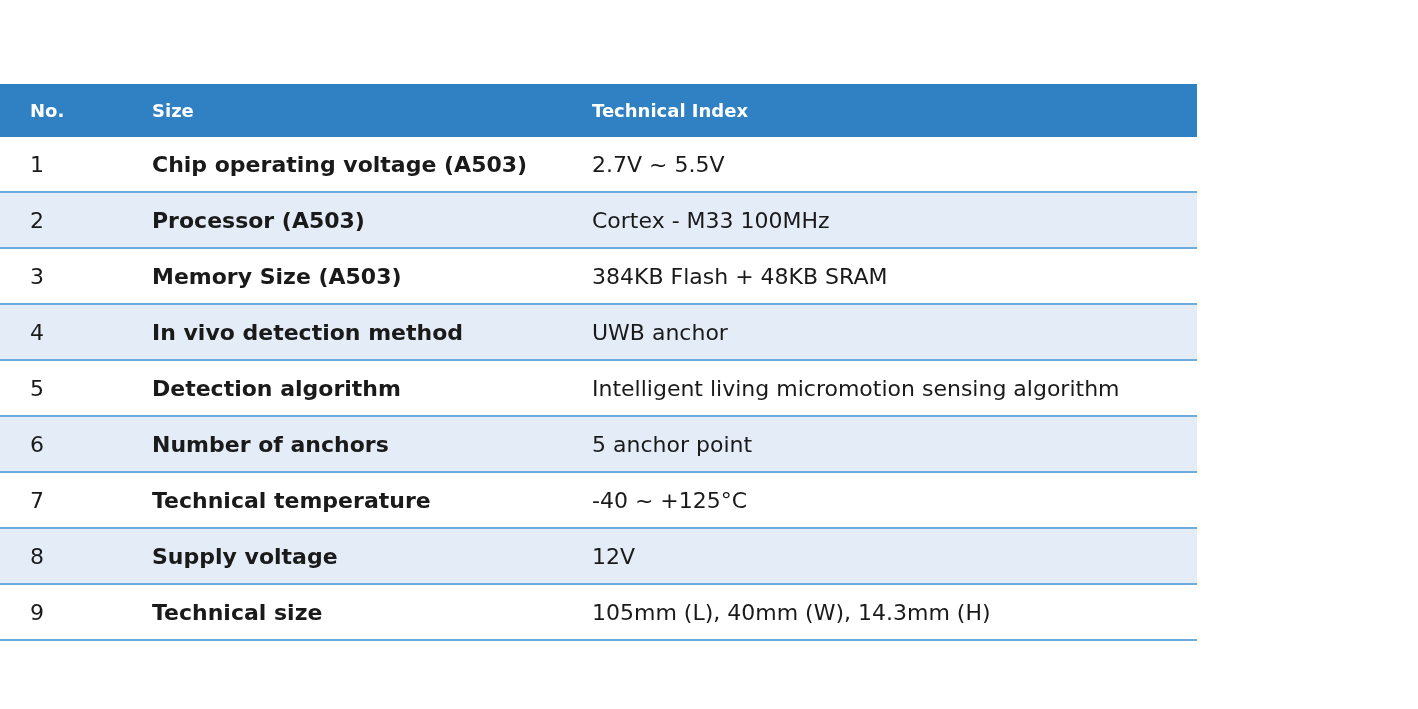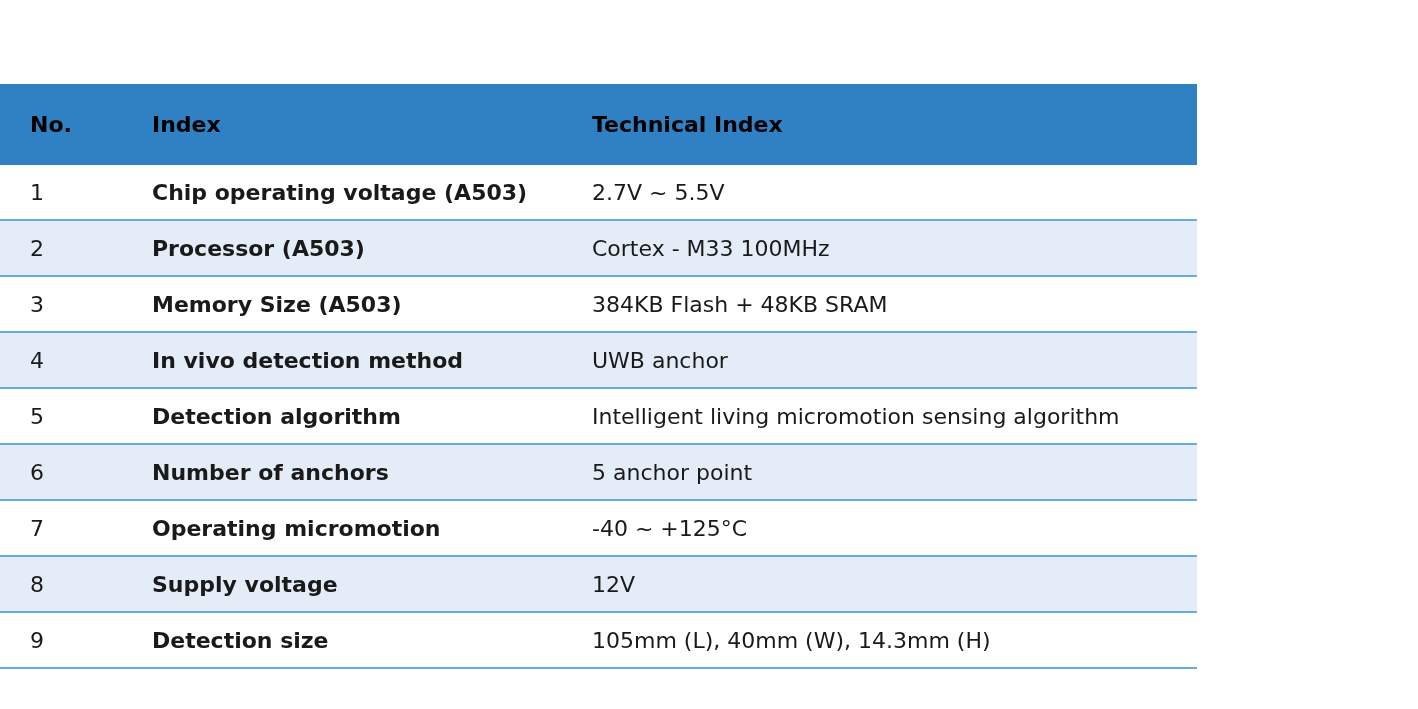--- a/index.html
+++ b/index.html
@@ -29,25 +29,25 @@
 
   table.spec-table col.col-no    { width: 152px; }
   table.spec-table col.col-item  { width: 440px; }
   table.spec-table col.col-index { width: 605px; }
 
   thead tr.header-row {
     background: #2F81C4;
   }
 
   thead th {
-    color: #000000;
-    font-size: 22px;
+    color: #ffffff;
+    font-size: 18px;
     font-weight: bold;
     text-align: left;
-    padding: 16px;
+    padding: 2px;
     height: 49px;
     vertical-align: middle;
     line-height: 49px;
     white-space: nowrap;
   }
 
   thead th.th-no    { padding-left: 30px; }
   thead th.th-item  { padding-left: 0px; }
   thead th.th-index { padding-left: 0px; margin-top: 42px; }
 
@@ -84,21 +84,21 @@
 <div id="spec-table-wrap">
   <table class="spec-table">
     <colgroup>
       <col class="col-no">
       <col class="col-item">
       <col class="col-index">
     </colgroup>
     <thead>
       <tr class="header-row">
         <th class="th-no">No.</th>
-        <th class="th-item">Index</th>
+        <th class="th-item">Size</th>
         <th class="th-index">Technical Index</th>
       </tr>
     </thead>
     <tbody>
       <tr class="data-row row-odd">
         <td class="cell-no">1</td>
         <td class="cell-item">Chip operating voltage (A503)</td>
         <td class="cell-index">2.7V ~ 5.5V</td>
       </tr>
       <tr class="data-row row-even">
@@ -121,28 +121,28 @@
         <td class="cell-item">Detection algorithm</td>
         <td class="cell-index">Intelligent living micromotion sensing algorithm</td>
       </tr>
       <tr class="data-row row-even">
         <td class="cell-no">6</td>
         <td class="cell-item">Number of anchors</td>
         <td class="cell-index">5 anchor point</td>
       </tr>
       <tr class="data-row row-odd">
         <td class="cell-no">7</td>
-        <td class="cell-item">Operating micromotion</td>
+        <td class="cell-item">Technical temperature</td>
         <td class="cell-index">-40 ~ +125°C</td>
       </tr>
       <tr class="data-row row-even">
         <td class="cell-no">8</td>
         <td class="cell-item">Supply voltage</td>
         <td class="cell-index">12V</td>
       </tr>
       <tr class="data-row row-odd">
         <td class="cell-no">9</td>
-        <td class="cell-item">Detection size</td>
+        <td class="cell-item">Technical size</td>
         <td class="cell-index">105mm (L), 40mm (W), 14.3mm (H)</td>
       </tr>
     </tbody>
   </table>
 </div>
 
 </body></html>

